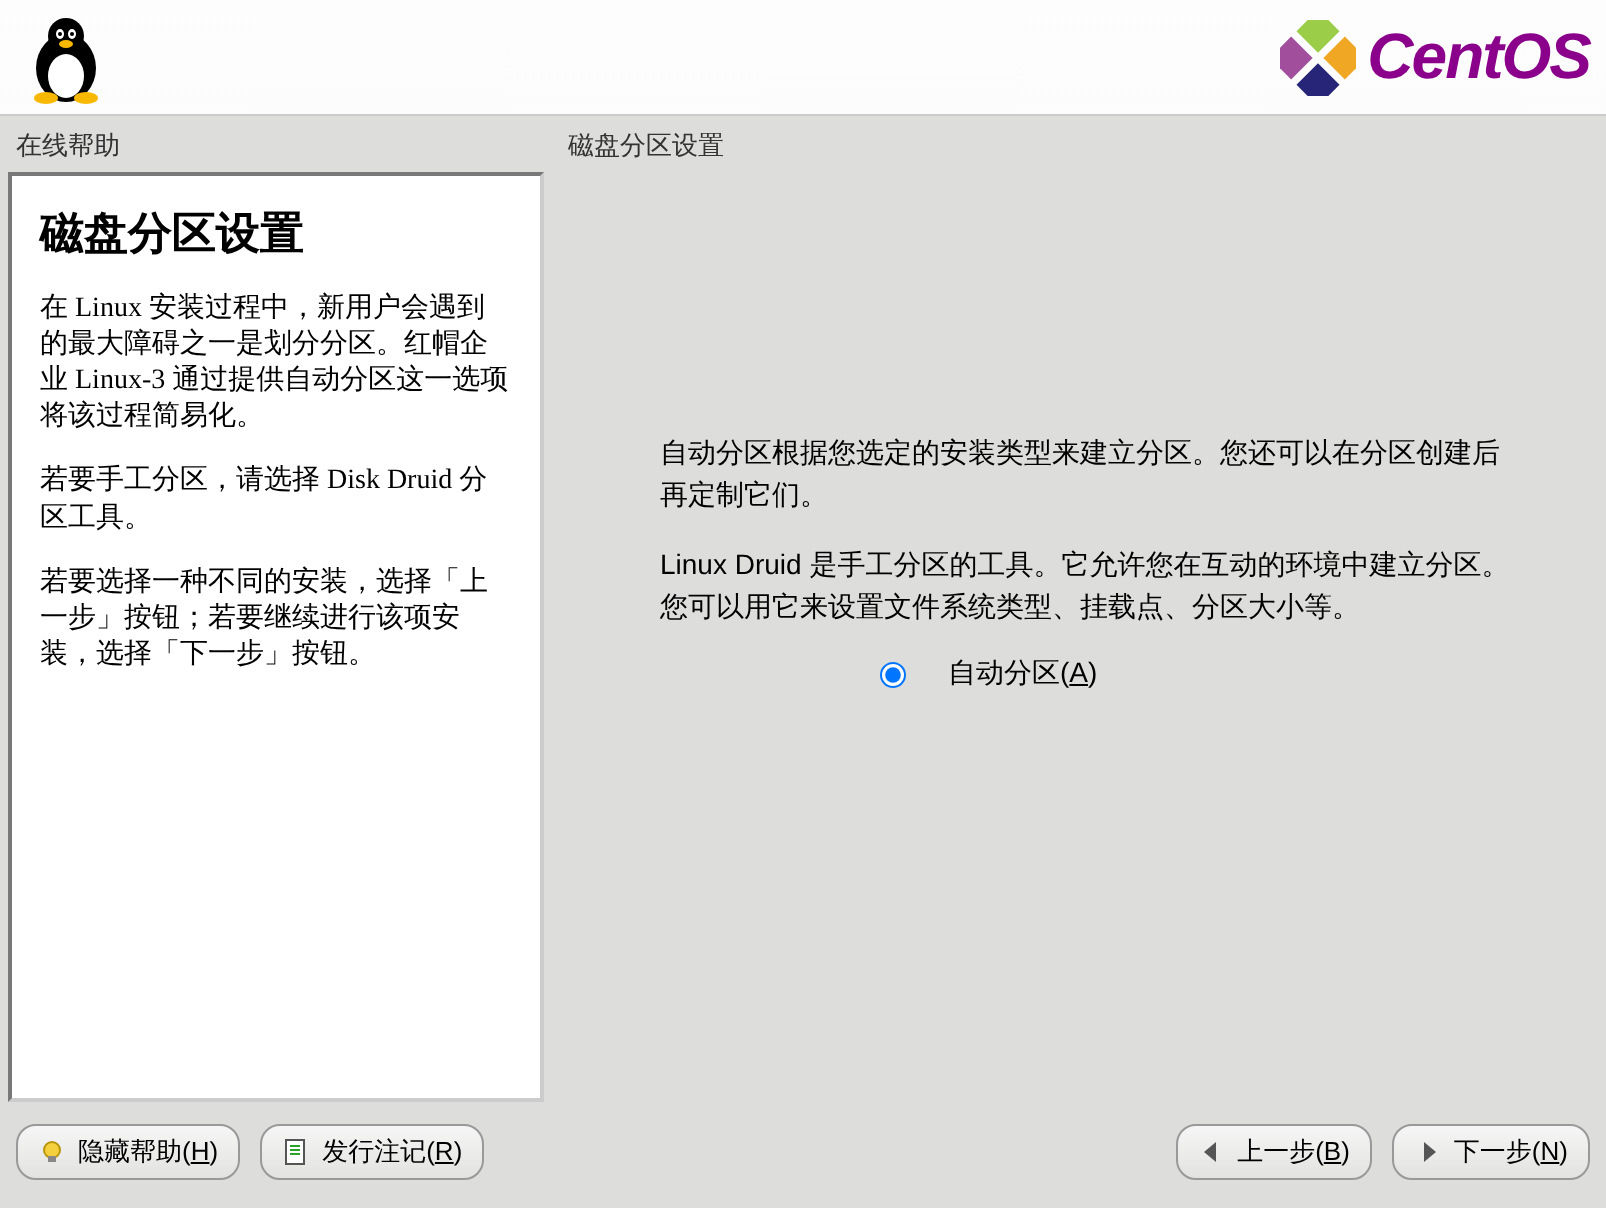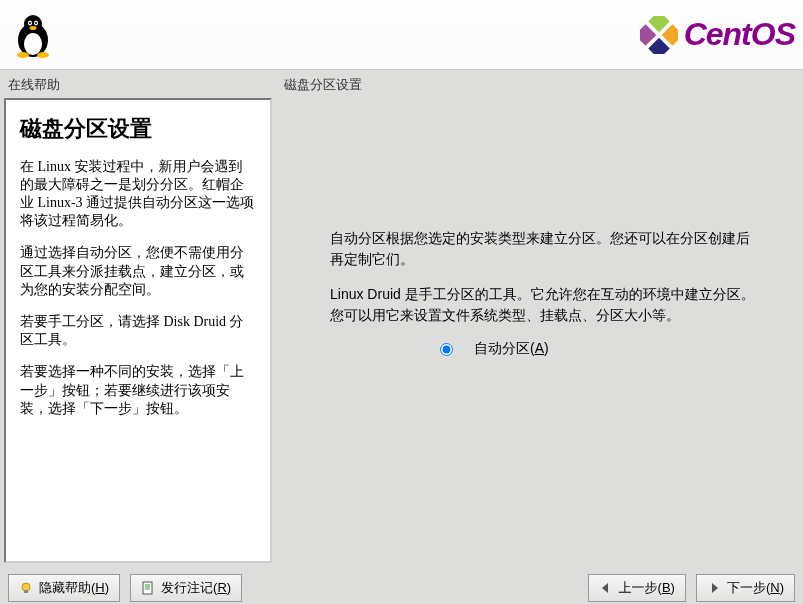--- a/index.html
+++ b/index.html
@@ -6,21 +6,21 @@
     body {
       width: 803px;
       height: 604px;
       font-family: "Helvetica", "Arial", sans-serif;
       font-size: 13px;
       background: #dddddb;
       overflow: hidden;
       position: relative;
     }
     .header {
-      height: 70px;
+      height: 58px;
       background: linear-gradient(to bottom, #fdfdfd 0%, #fcfcfc 100%);
       border-bottom: 1px solid #ccc;
       display: flex;
       align-items: center;
       justify-content: space-between;
       padding: 0 8px;
     }
     .penguin {
       width: 50px;
       height: 50px;
@@ -121,21 +121,21 @@
     .footer-right { display: flex; gap: 10px; }
     .btn {
       border: 1px solid #999;
       background: linear-gradient(to bottom, #f6f6f6, #e2e2e0);
       padding: 4px 10px;
       font-size: 13px;
       cursor: pointer;
       display: flex;
       align-items: center;
       gap: 6px;
-      border-radius: 0;
+      border-radius: 10px;
       min-height: 26px;
     }
     .icon-sq {
       width: 14px;
       height: 14px;
       display: inline-block;
     }
     .u { text-decoration: underline; }
   </style>
 </head>
@@ -166,21 +166,20 @@
     <span class="centos-text">CentOS</span>
   </div>
 </div>
 
 <div class="content">
   <div class="help-panel">
     <div class="panel-label">在线帮助</div>
     <div class="help-box">
       <div class="help-title">磁盘分区设置</div>
       <div class="help-para">在 Linux 安装过程中，新用户会遇到的最大障碍之一是划分分区。红帽企业 Linux-3 通过提供自动分区这一选项将该过程简易化。</div>
-      <div class="help-para">通过选择自动分区，您便不需使用分区工具来分派挂载点，建立分区，或为您的安装分配空间。</div>
       <div class="help-para">若要手工分区，请选择 Disk Druid 分区工具。</div>
       <div class="help-para">若要选择一种不同的安装，选择「上一步」按钮；若要继续进行该项安装，选择「下一步」按钮。</div>
     </div>
   </div>
   <div class="main-panel">
     <div class="panel-label">磁盘分区设置</div>
     <div class="main-content">
       <div class="info-text">自动分区根据您选定的安装类型来建立分区。您还可以在分区创建后再定制它们。</div>
       <div class="info-text">Linux Druid 是手工分区的工具。它允许您在互动的环境中建立分区。您可以用它来设置文件系统类型、挂载点、分区大小等。</div>
       <div class="radio-group">

